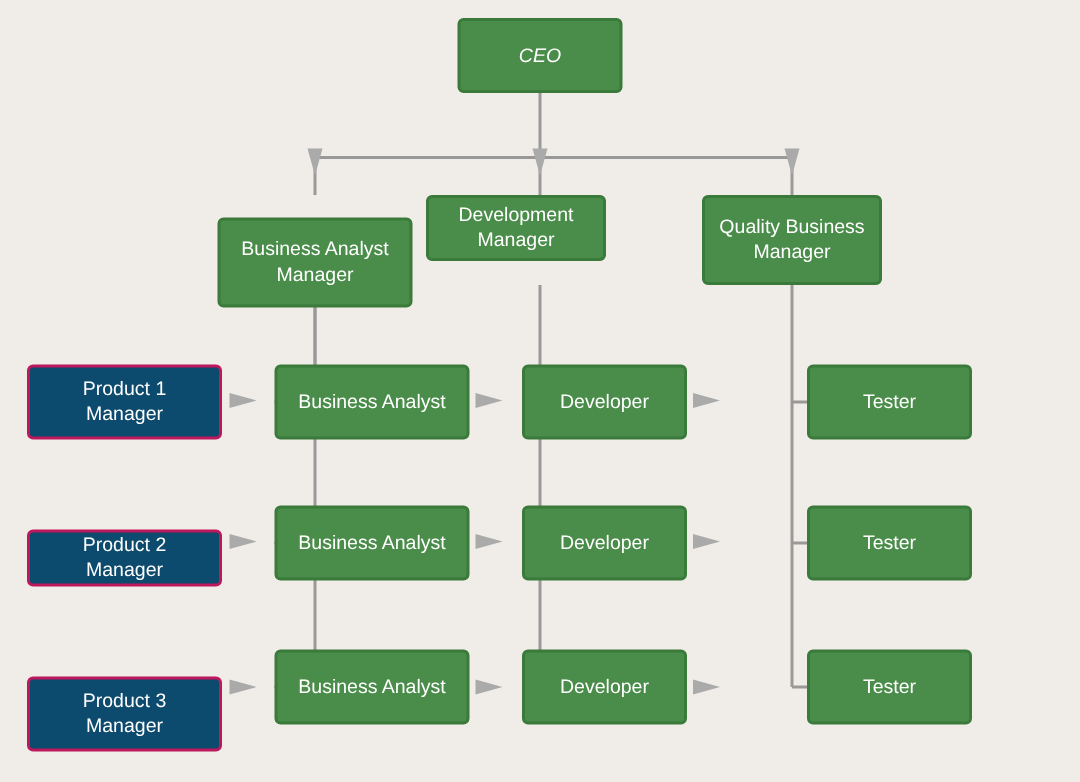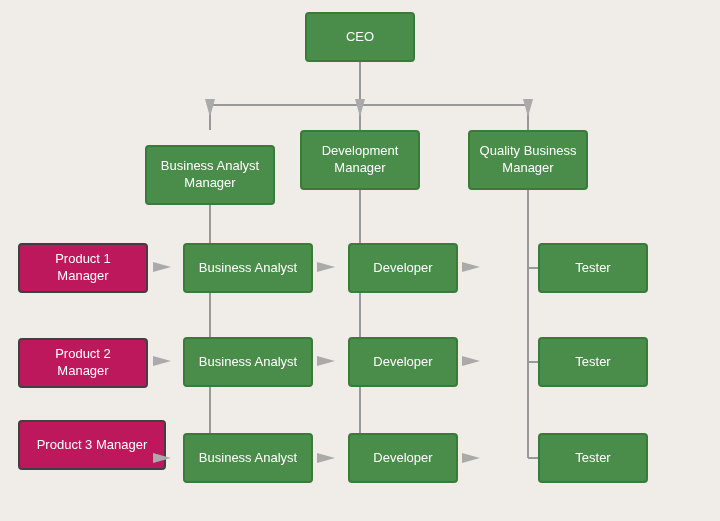--- a/index.html
+++ b/index.html
@@ -23,21 +23,21 @@
       justify-content: center;
       text-align: center;
       font-size: 13px;
       font-weight: 500;
       color: white;
       border-radius: 4px;
       padding: 6px 8px;
       line-height: 1.3;
     }
     .green { background: #4a8c4a; border: 2px solid #3a7a3a; }
-    .orange { background: #be185d; border: 2px solid #404040; }
+    .orange { background: #0c4a6e; border: 2px solid #be185d; }
 
     
     svg.lines {
       position: absolute;
       top: 0; left: 0;
       width: 720px;
       height: 521px;
       pointer-events: none;
     }
     svg.lines line, svg.lines path {
@@ -100,33 +100,33 @@
     <line x1="528" y1="458" x2="538" y2="458"></line>
 
     <defs>
       <marker id="arrowhead" markerWidth="8" markerHeight="8" refX="6" refY="3" orient="auto">
         <path d="M0,0 L0,6 L8,3 z" fill="#999"></path>
       </marker>
     </defs>
   </svg>
 
   <div id="nodes-container">
-      <div class="node green" style="left: 305px; top: 12px; width: 110px; height: 50px;">CEO</div>
+      <div class="node green" style="left: 305px; top: 12px; width: 110px; height: 50px; font-style: italic;">CEO</div>
       <div class="node green" style="left: 145px; top: 145px; width: 130px; height: 60px;">Business Analyst Manager</div>
-      <div class="node green" style="left: 300px; top: 130px; width: 120px; height: 60px;">Development Manager</div>
+      <div class="node green" style="left: 284px; top: 130px; width: 120px; height: 44px;">Development Manager</div>
       <div class="node green" style="left: 468px; top: 130px; width: 120px; height: 60px;">Quality Business Manager</div>
       <div class="node orange" style="left: 18px; top: 243px; width: 130px; height: 50px;">Product 1 Manager</div>
       <div class="node green" style="left: 183px; top: 243px; width: 130px; height: 50px;">Business Analyst</div>
       <div class="node green" style="left: 348px; top: 243px; width: 110px; height: 50px;">Developer</div>
       <div class="node green" style="left: 538px; top: 243px; width: 110px; height: 50px;">Tester</div>
-      <div class="node orange" style="left: 18px; top: 338px; width: 130px; height: 50px;">Product 2 Manager</div>
+      <div class="node orange" style="left: 18px; top: 353px; width: 130px; height: 38px;">Product 2 Manager</div>
       <div class="node green" style="left: 183px; top: 337px; width: 130px; height: 50px;">Business Analyst</div>
       <div class="node green" style="left: 348px; top: 337px; width: 110px; height: 50px;">Developer</div>
       <div class="node green" style="left: 538px; top: 337px; width: 110px; height: 50px;">Tester</div>
-      <div class="node orange" style="left: 18px; top: 420px; width: 148px; height: 50px;">Product 3 Manager</div>
+      <div class="node orange" style="left: 18px; top: 451px; width: 130px; height: 50px;">Product 3 Manager</div>
       <div class="node green" style="left: 183px; top: 433px; width: 130px; height: 50px;">Business Analyst</div>
       <div class="node green" style="left: 348px; top: 433px; width: 110px; height: 50px;">Developer</div>
       <div class="node green" style="left: 538px; top: 433px; width: 110px; height: 50px;">Tester</div>
     </div>
 
   <div class="arrow" style="position:absolute; left:151px; top:256px;">
     <svg viewBox="0 0 22 22">
         <polygon points="2,6 2,16 20,11" fill="#aaa"></polygon>
       </svg>
   </div>

